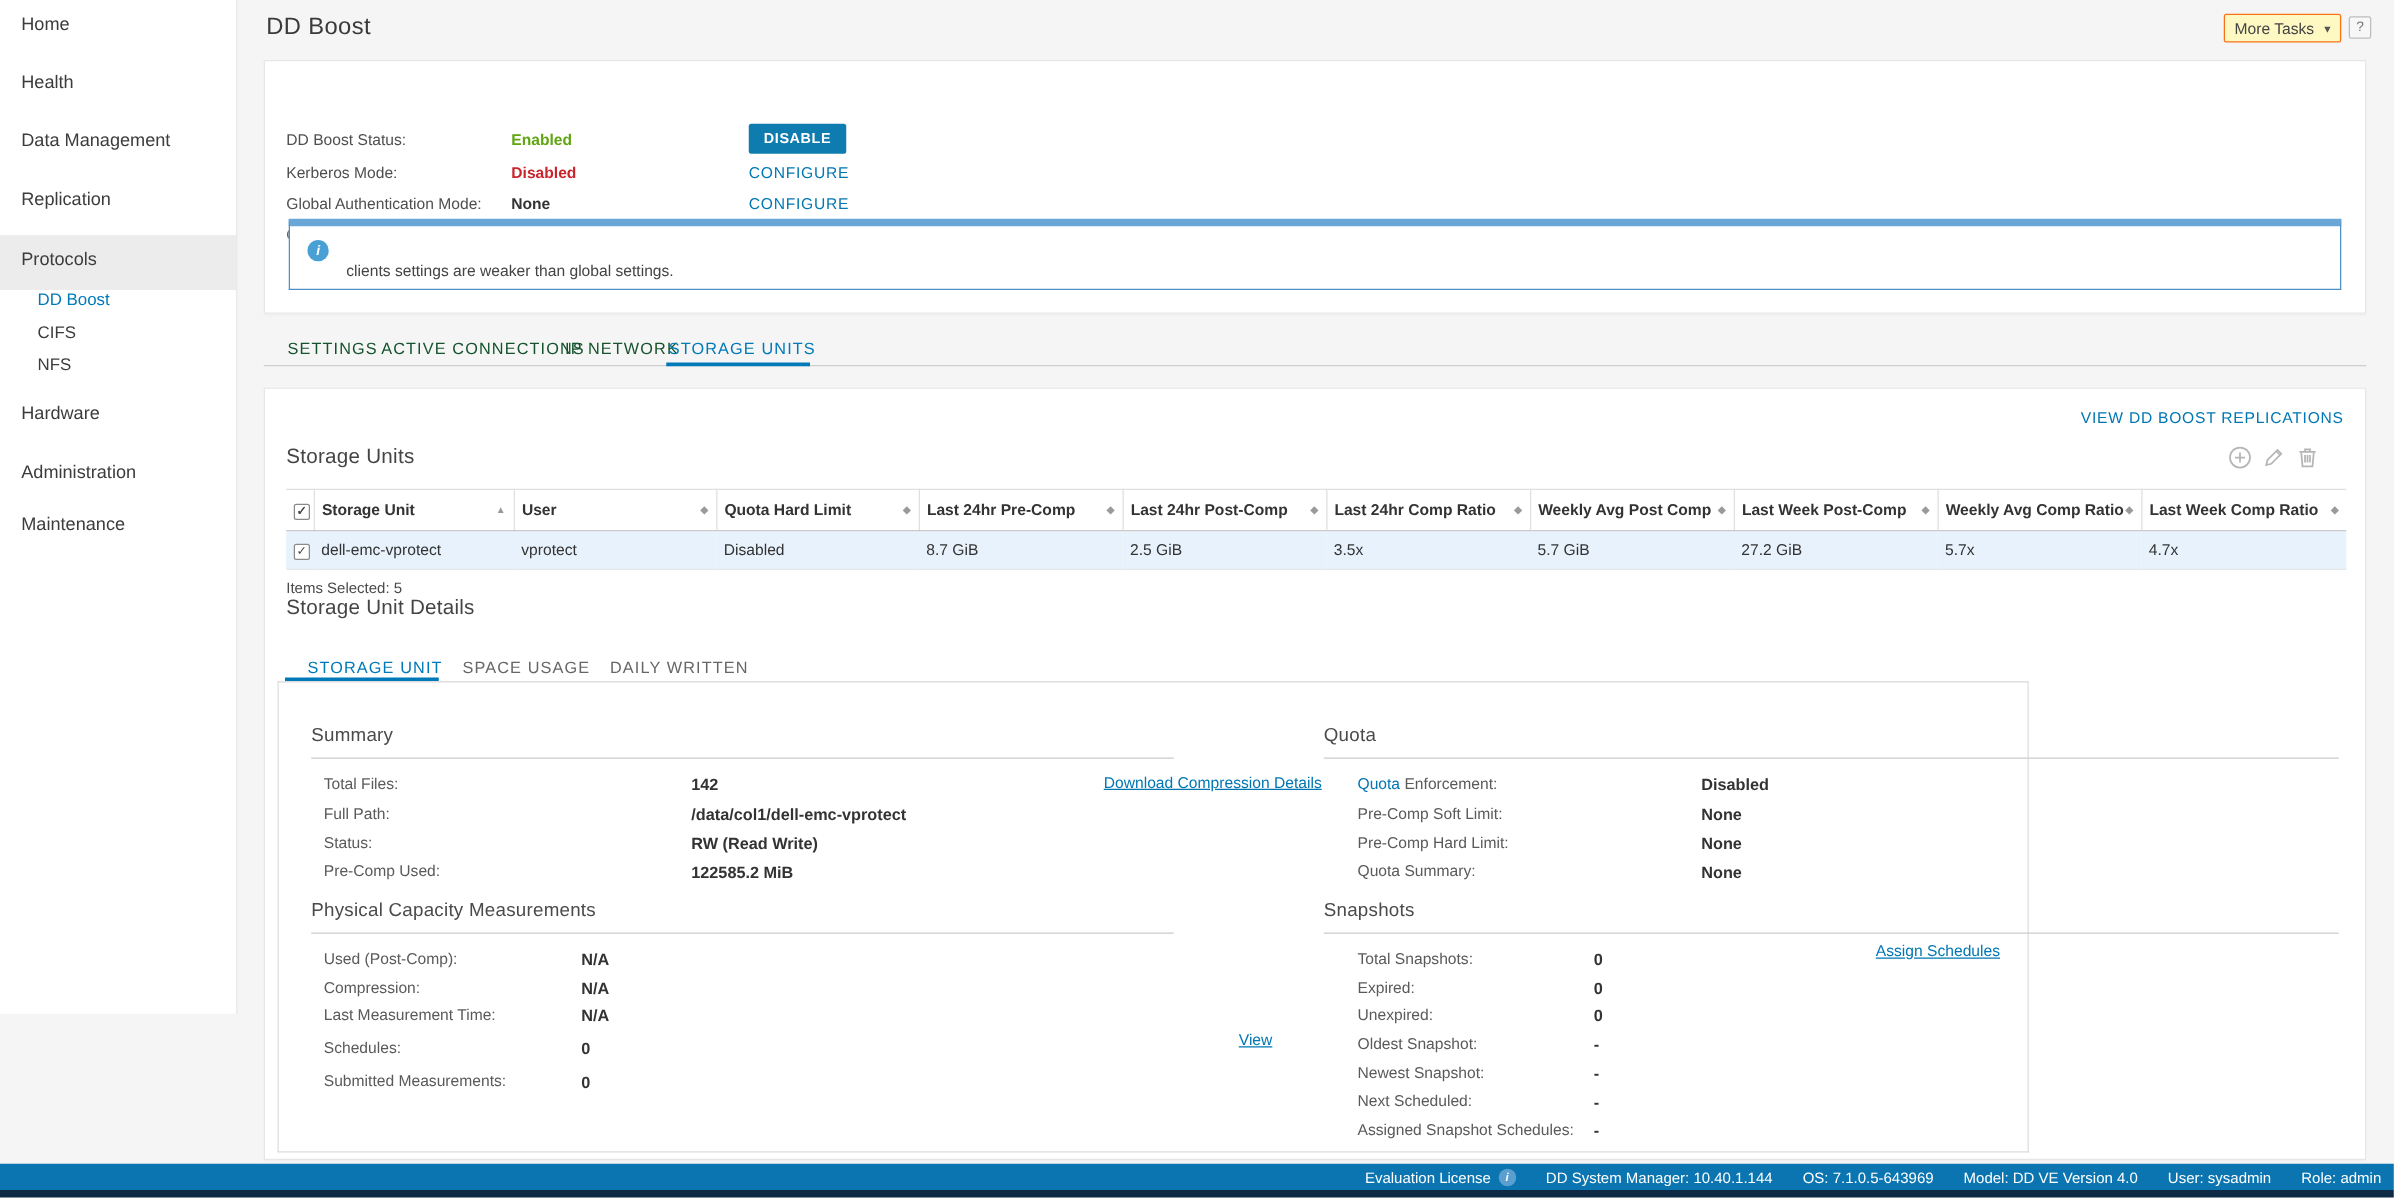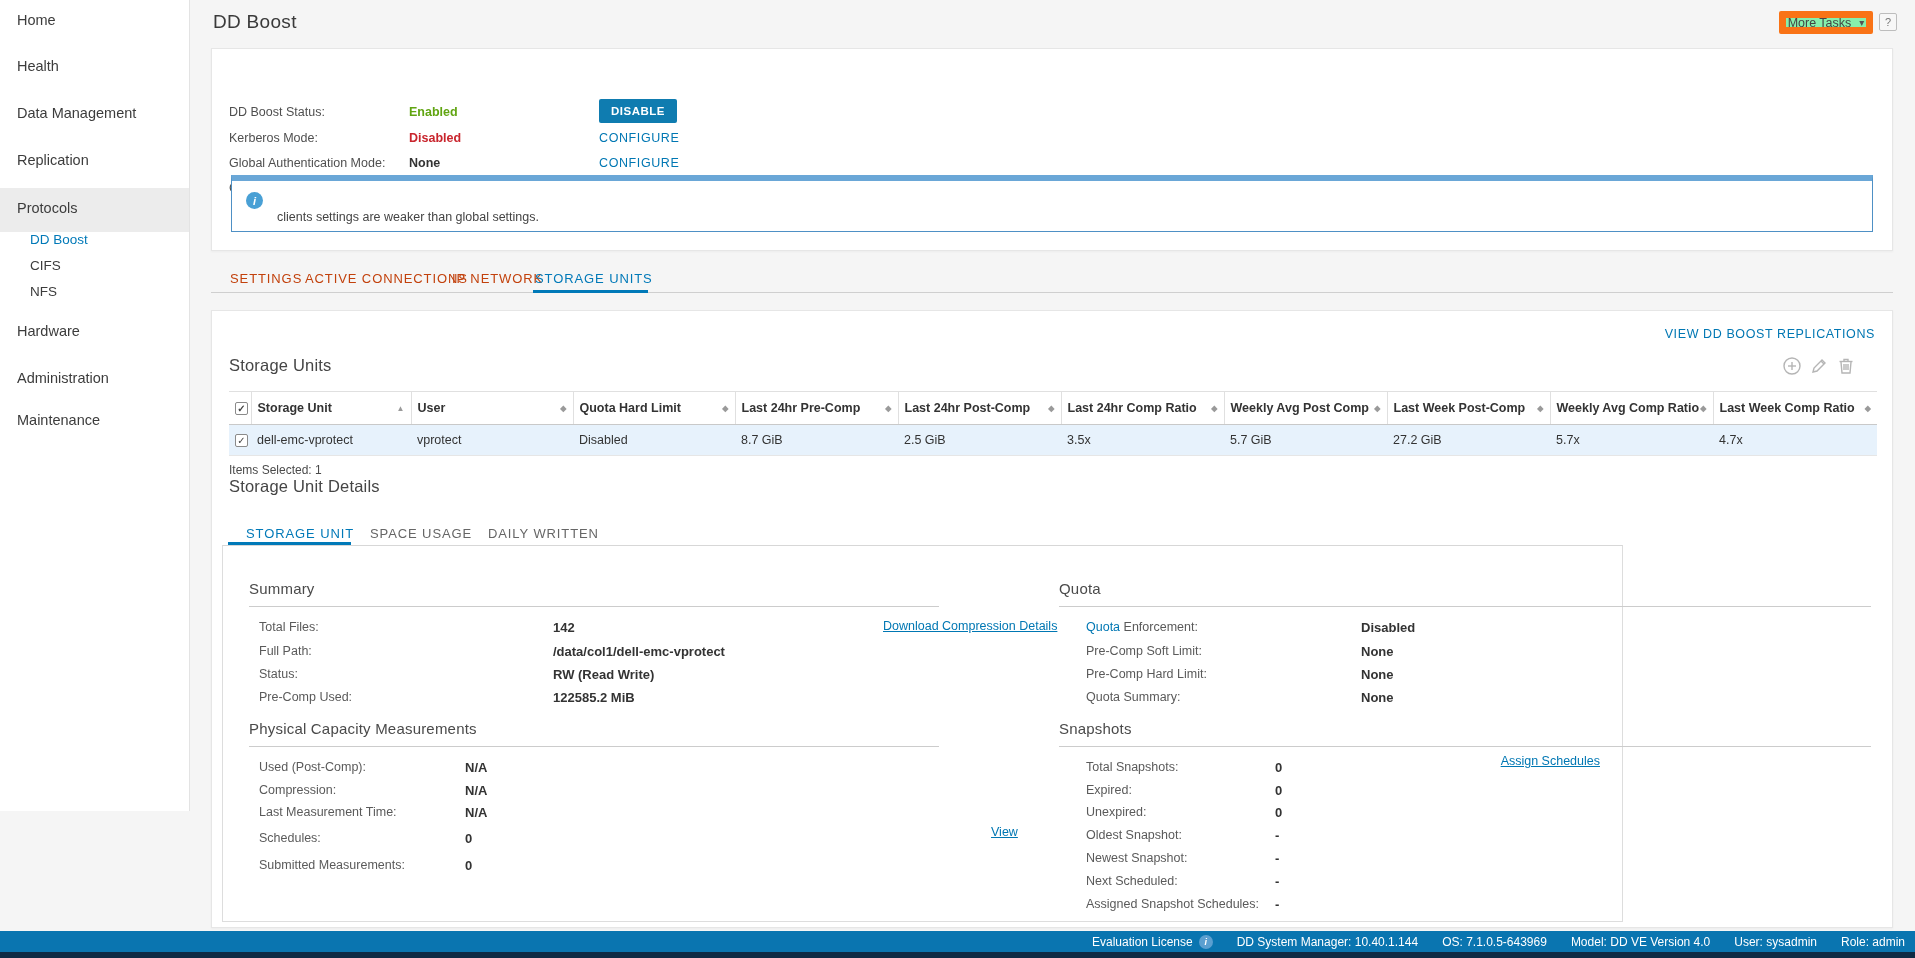--- a/index.html
+++ b/index.html
@@ -11,21 +11,21 @@
   #sidebar { position:absolute; left:0; top:0; width:190px; height:811px;
     background:#fff; border-right:1px solid #e3e3e3; }
   .nav-item { position:absolute; left:17px; font-size:14.5px; color:#3c3c3c; cursor:pointer; white-space:nowrap; }
   .nav-sub { position:absolute; left:30px; font-size:13.5px; color:#3c3c3c; cursor:pointer; white-space:nowrap; }
   .nav-sub.active { color:#0079b8; }
   .nav-highlight { position:absolute; left:0; top:188px; width:189px; height:44px; background:#ececec; }
 
   
   .page-title { position:absolute; left:213px; top:11px; font-size:19px; color:#3a3a3a; letter-spacing:.3px; }
   .more-tasks { position:absolute; left:1779px; top:11px; width:94px; height:23px;
-    background:#86efac; border:7px solid #f97316; border-radius:2px; font-size:12.5px; color:#444;
+    background:#fef9c3; border:1px solid #f97316; border-radius:2px; font-size:12.5px; color:#444;
     display:flex; align-items:center; justify-content:center; gap:8px; cursor:pointer; }
   .more-tasks .caret { font-size:10px; color:#555; }
   .help-btn { position:absolute; left:1879px; top:13px; width:18px; height:18px;
     background:#f7f7f7; border:1px solid #bdbdbd; border-radius:2px; font-size:11px; color:#777;
     display:flex; align-items:center; justify-content:center; cursor:pointer; }
 
   
   .card { position:absolute; background:#fff; border:1px solid #e6e6e6; box-shadow:0 1px 2px rgba(0,0,0,.04); }
   #card-status { left:211px; top:48px; width:1682px; height:203px; }
   #card-main   { left:211px; top:310px; width:1682px; height:618px; }
@@ -44,21 +44,21 @@
 
   .info-box { position:absolute; left:19px; top:126px; width:1642px; height:57px;
     background:#fff; border:1px solid #4e90c5; border-top:6px solid #6aa7d7; }
   .info-icon { position:absolute; left:14px; top:11px; width:17px; height:17px; border-radius:50%;
     background:#49a0d5; color:#fff; font-size:11px; font-weight:bold; font-style:italic;
     display:flex; align-items:center; justify-content:center; }
   .info-text { position:absolute; left:45px; font-size:12.5px; color:#444; white-space:nowrap; }
 
   
   .tabs-border { position:absolute; left:211px; top:292px; width:1682px; height:1px; background:#cfcfcf; }
-  .tab { position:absolute; top:271px; font-size:13px; letter-spacing:.9px; color:#c2410c; cursor:pointer; white-space:nowrap; }
+  .tab { position:absolute; top:271px; font-size:13px; letter-spacing:.9px; color:#14532d; cursor:pointer; white-space:nowrap; }
   .tab.active { color:#0079b8; }
   .tab-underline { position:absolute; left:533px; top:290px; width:115px; height:3px; background:#0079b8; }
 
   
   .section-heading { font-size:16.5px; color:#454545; letter-spacing:.2px; }
   .icon-btn { display:inline-flex; align-items:center; justify-content:center; width:20px; height:20px; cursor:pointer; }
   .su-table { position:absolute; left:17px; top:80px; width:1648px; border-collapse:collapse; table-layout:fixed; }
   .su-table th { height:33px; text-align:left; font-size:12.5px; font-weight:bold; color:#333;
     border-top:1px solid #e0e0e0; border-bottom:1px solid #c9c9c9; border-right:1px solid #e0e0e0; padding:0 6px; position:relative; }
   .su-table th:last-child { border-right:none; }
@@ -210,21 +210,21 @@
         <td>2.5 GiB</td>
         <td>3.5x</td>
         <td>5.7 GiB</td>
         <td>27.2 GiB</td>
         <td>5.7x</td>
         <td>4.7x</td>
       </tr>
     </tbody>
   </table>
 
-  <span class="abs" style="left:17px; top:152px; font-size:12px; color:#4a4a4a">Items Selected: 1</span>
+  <span class="abs" style="left:17px; top:152px; font-size:12px; color:#4a4a4a">Items Selected: 5</span>
   <span class="abs section-heading" style="left:17px; top:166px">Storage Unit Details</span>
 </div>
 
 <span class="dtab active" style="left:246px">STORAGE UNIT</span>
 <span class="dtab" style="left:370px">SPACE USAGE</span>
 <span class="dtab" style="left:488px">DAILY WRITTEN</span>
 <div class="dtab-underline"></div>
 
 <div id="details-panel">
 

